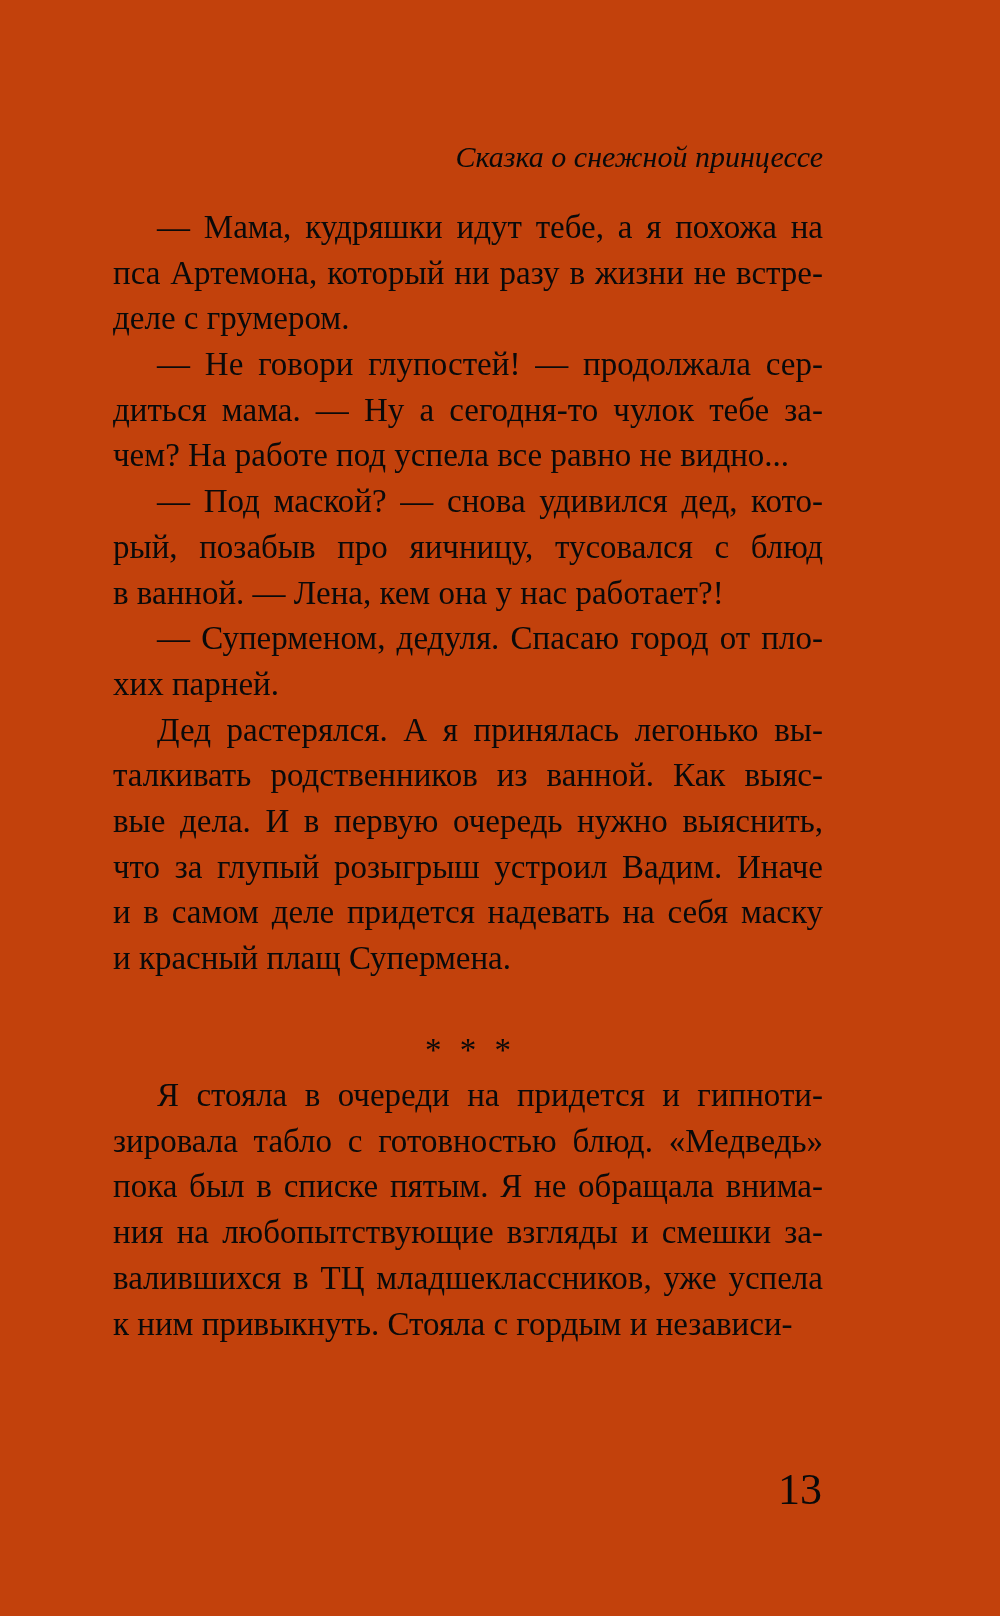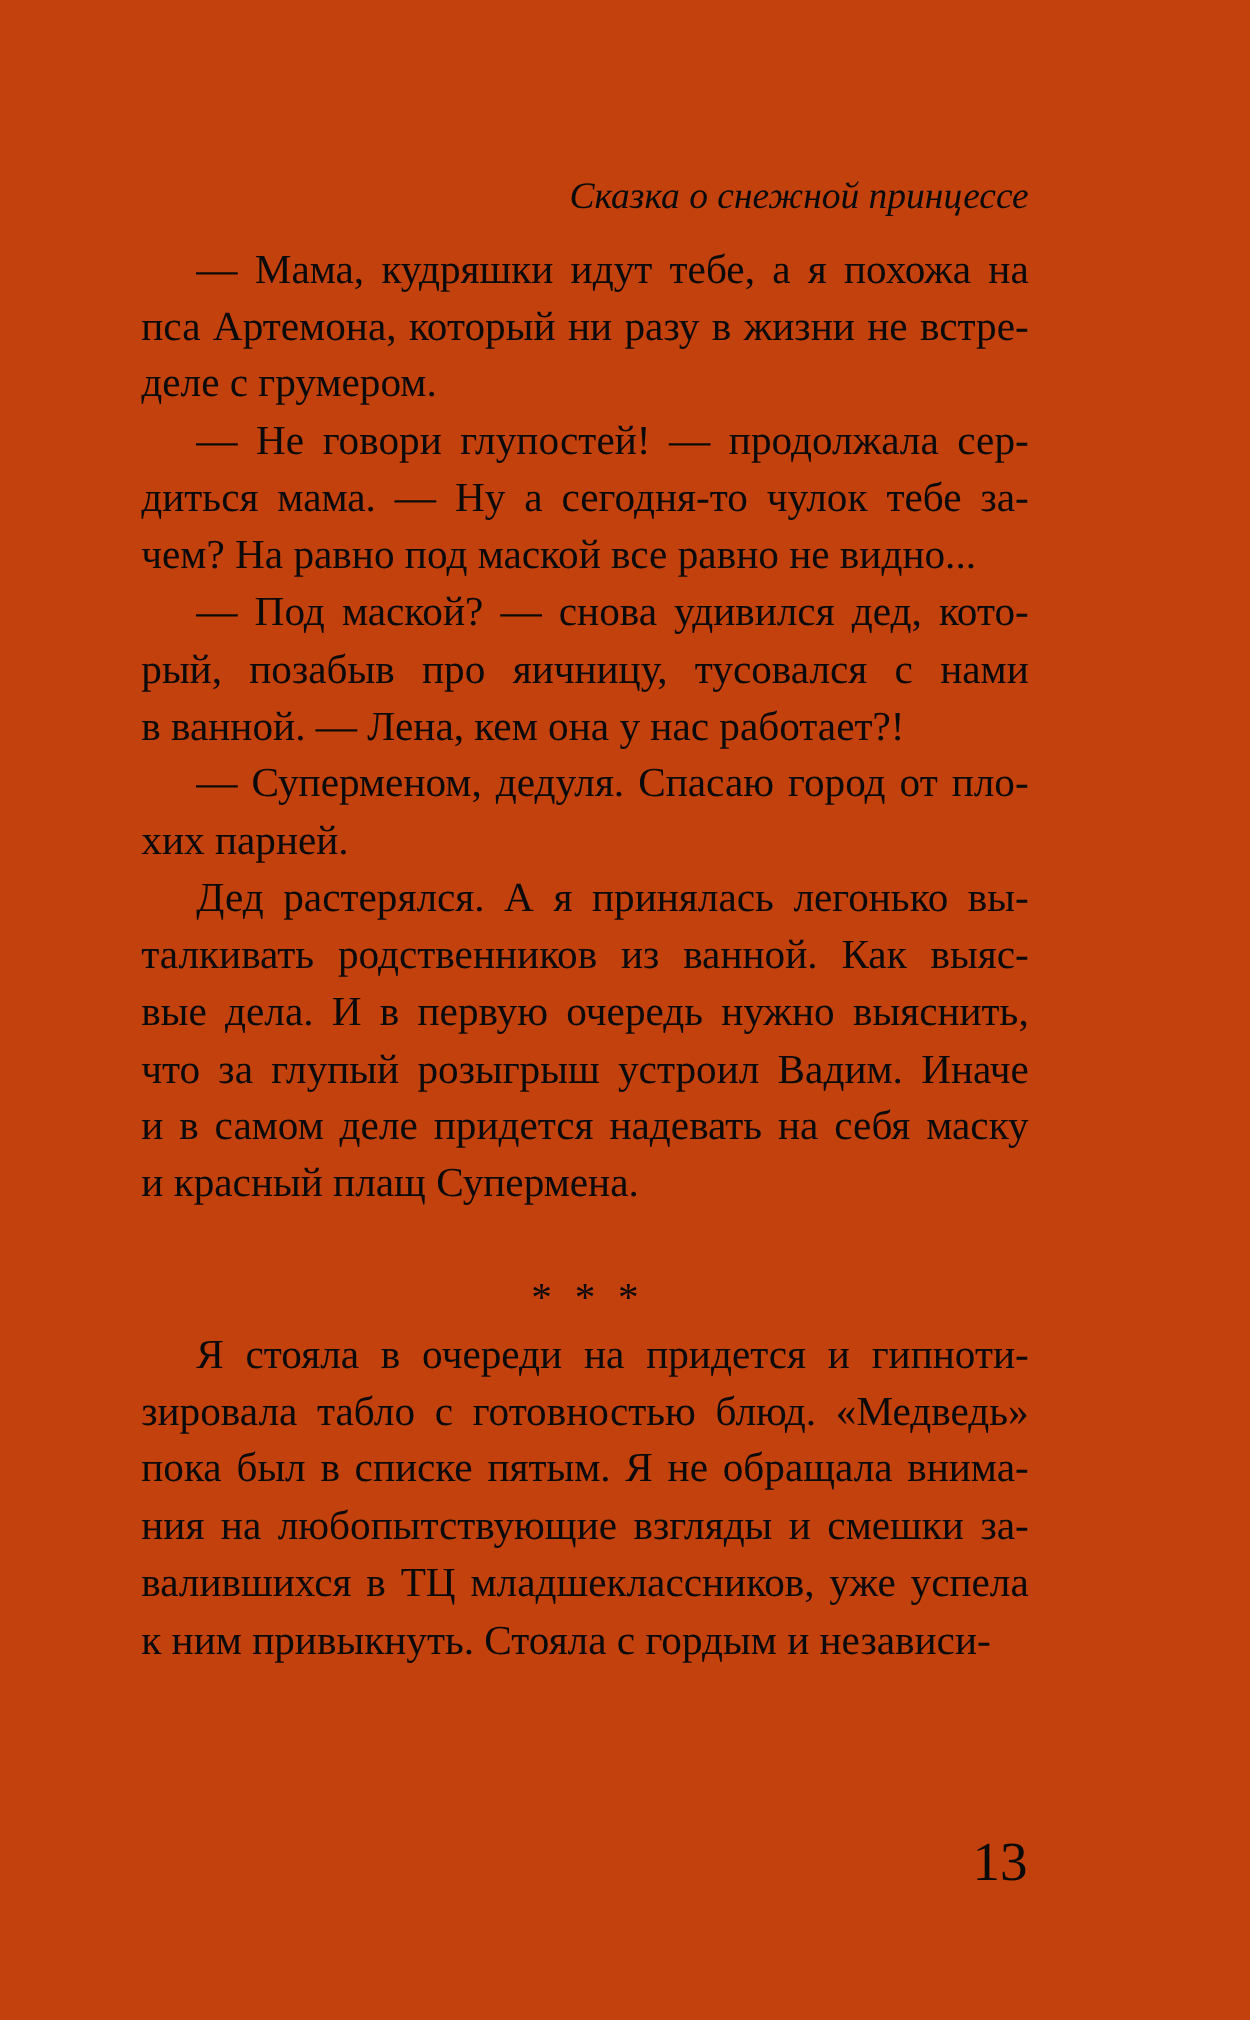--- a/index.html
+++ b/index.html
@@ -21,21 +21,21 @@
     line-height: 40px;
     font-style: italic;
     font-size: 30px;
     text-align: right;
     white-space: nowrap;
   }
   .text-block {
     position: absolute;
     left: 113px;
     width: 710px;
-    top: 194px;
+    top: 205px;
   }
   .line {
     height: 45.7px;
     line-height: 45.7px;
     font-size: 33px;
     text-align: justify;
     text-align-last: justify;
     overflow: hidden;
   }
   .line.indent { text-indent: 44px; }
@@ -66,23 +66,23 @@
 
 <div class="page" style="background: #c2410c; color: rgb(10, 10, 10);">
   <div class="running-header">Сказка о снежной принцессе</div>
 
   <div class="text-block">
       <div class="line indent">— Мама, кудряшки идут тебе, а я похожа на</div>
       <div class="line">пса Артемона, который ни разу в жизни не встре-</div>
       <div class="line last">деле с грумером.</div>
       <div class="line indent">— Не говори глупостей! — продолжала сер-</div>
       <div class="line">диться мама. — Ну а сегодня-то чулок тебе за-</div>
-      <div class="line last">чем? На равно под маской все равно не видно...</div>
+      <div class="line last">чем? На работе под успела все равно не видно...</div>
       <div class="line indent">— Под маской? — снова удивился дед, кото-</div>
-      <div class="line">рый, позабыв про яичницу, тусовался с нами</div>
+      <div class="line">рый, позабыв про яичницу, тусовался с блюд</div>
       <div class="line last">в ванной. — Лена, кем она у нас работает?!</div>
       <div class="line indent">— Суперменом, дедуля. Спасаю город от пло-</div>
       <div class="line last">хих парней.</div>
       <div class="line indent">Дед растерялся. А я принялась легонько вы-</div>
       <div class="line">талкивать родственников из ванной. Как выяс-</div>
       <div class="line">вые дела. И в первую очередь нужно выяснить,</div>
       <div class="line">что за глупый розыгрыш устроил Вадим. Иначе</div>
       <div class="line">и в самом деле придется надевать на себя маску</div>
       <div class="line last">и красный плащ Супермена.</div>
       <div class="separator">* * *</div>

